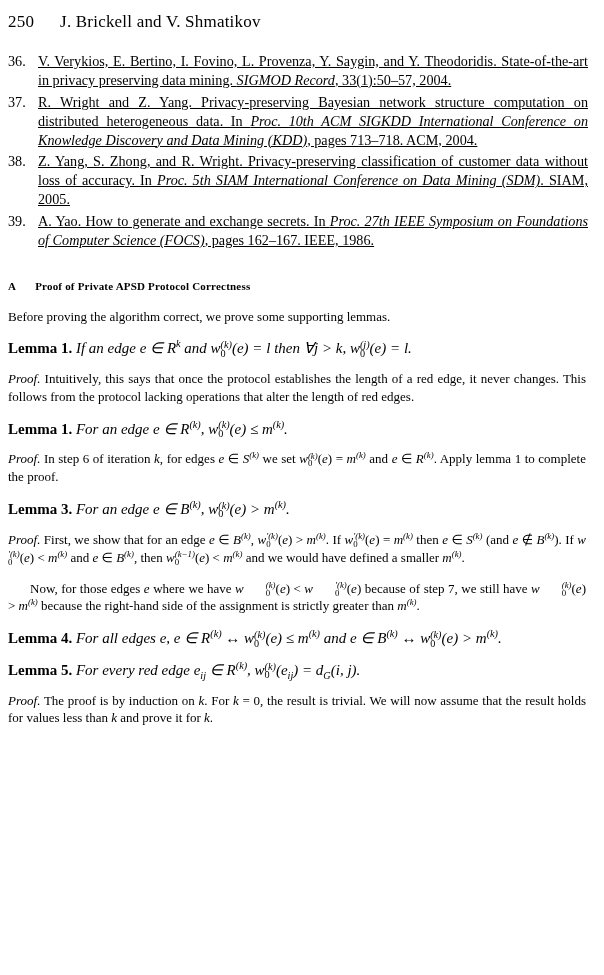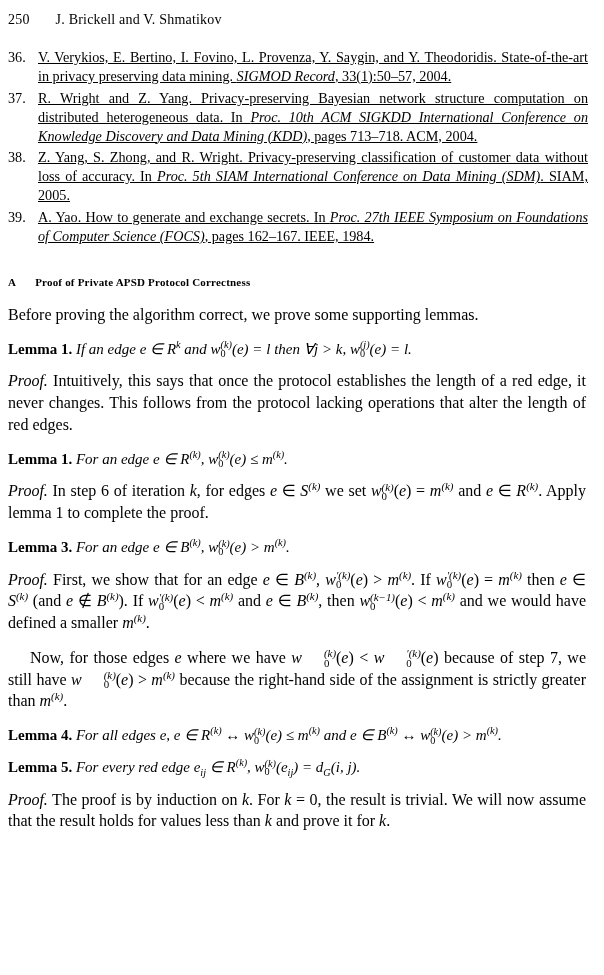--- a/index.html
+++ b/index.html
@@ -17,21 +17,21 @@
   .page {
     position: relative;
     width: 604px;
     height: 975px;
     padding: 0;
     box-sizing: border-box;
   }
   .running-head {
     display: flex;
     align-items: baseline;
-    font-size: 14px;
+    font-size: 17px;
     margin: 12px 0 0 8px;
     letter-spacing: 0.2px;
   }
   .running-head .page-num {
     margin-right: 26px;
   }
   .refs {
     margin: 20px 0 12px 8px;
     width: 580px;
   }
@@ -59,21 +59,21 @@
   h2.section {
     font-size: 11px;
     font-weight: bold;
     margin: 30px 0 16px 8px;
     letter-spacing: 0.2px;
   }
   h2.section .sec-letter {
     margin-right: 19px;
   }
   p.para {
-    font-size: 16px;
+    font-size: 13px;
     line-height: 1.36;
     margin: 4px 0 13px 8px;
     width: 578px;
     text-align: justify;
   }
   p.para.indent {
     text-indent: 22px;
   }
   .lemma {
     font-size: 15px;
@@ -136,21 +136,21 @@
       <span class="ref-body"><span>R. Wright and Z. Yang. Privacy-preserving Bayesian network structure computation on distributed heterogeneous data. In </span><span class="ital">Proc. 10th ACM SIGKDD International Conference on Knowledge Discovery and Data Mining (KDD)</span><span>, pages 713–718. ACM, 2004.</span></span>
     </div>
 
     <div class="ref-item">
       <span class="ref-num">38.</span>
       <span class="ref-body"><span>Z. Yang, S. Zhong, and R. Wright. Privacy-preserving classification of customer data without loss of accuracy. In </span><span class="ital">Proc. 5th SIAM International Conference on Data Mining (SDM)</span><span>. SIAM, 2005.</span></span>
     </div>
 
     <div class="ref-item">
       <span class="ref-num">39.</span>
-      <span class="ref-body"><span>A. Yao. How to generate and exchange secrets. In </span><span class="ital">Proc. 27th IEEE Symposium on Foundations of Computer Science (FOCS)</span><span>, pages 162–167. IEEE, 1984.</span></span>
+      <span class="ref-body"><span>A. Yao. How to generate and exchange secrets. In </span><span class="ital">Proc. 27th IEEE Symposium on Foundations of Computer Science (FOCS)</span><span>, pages 162–167. IEEE, 1986.</span></span>
     </div>
 
   </div>
 
   <h2 class="section">
     <span class="sec-letter">A</span><span>Proof of Private APSD Protocol Correctness</span>
   </h2>
 
   <p class="para">Before proving the algorithm correct, we prove some supporting lemmas.</p>
 

